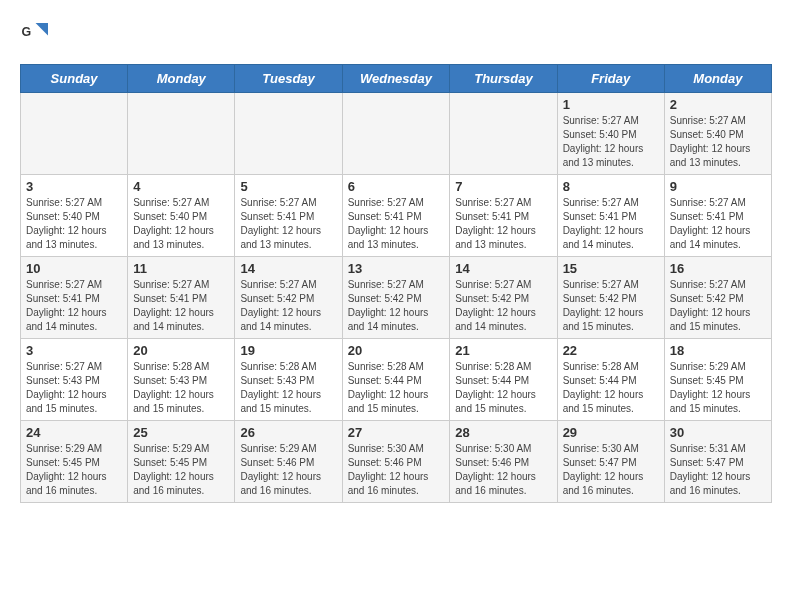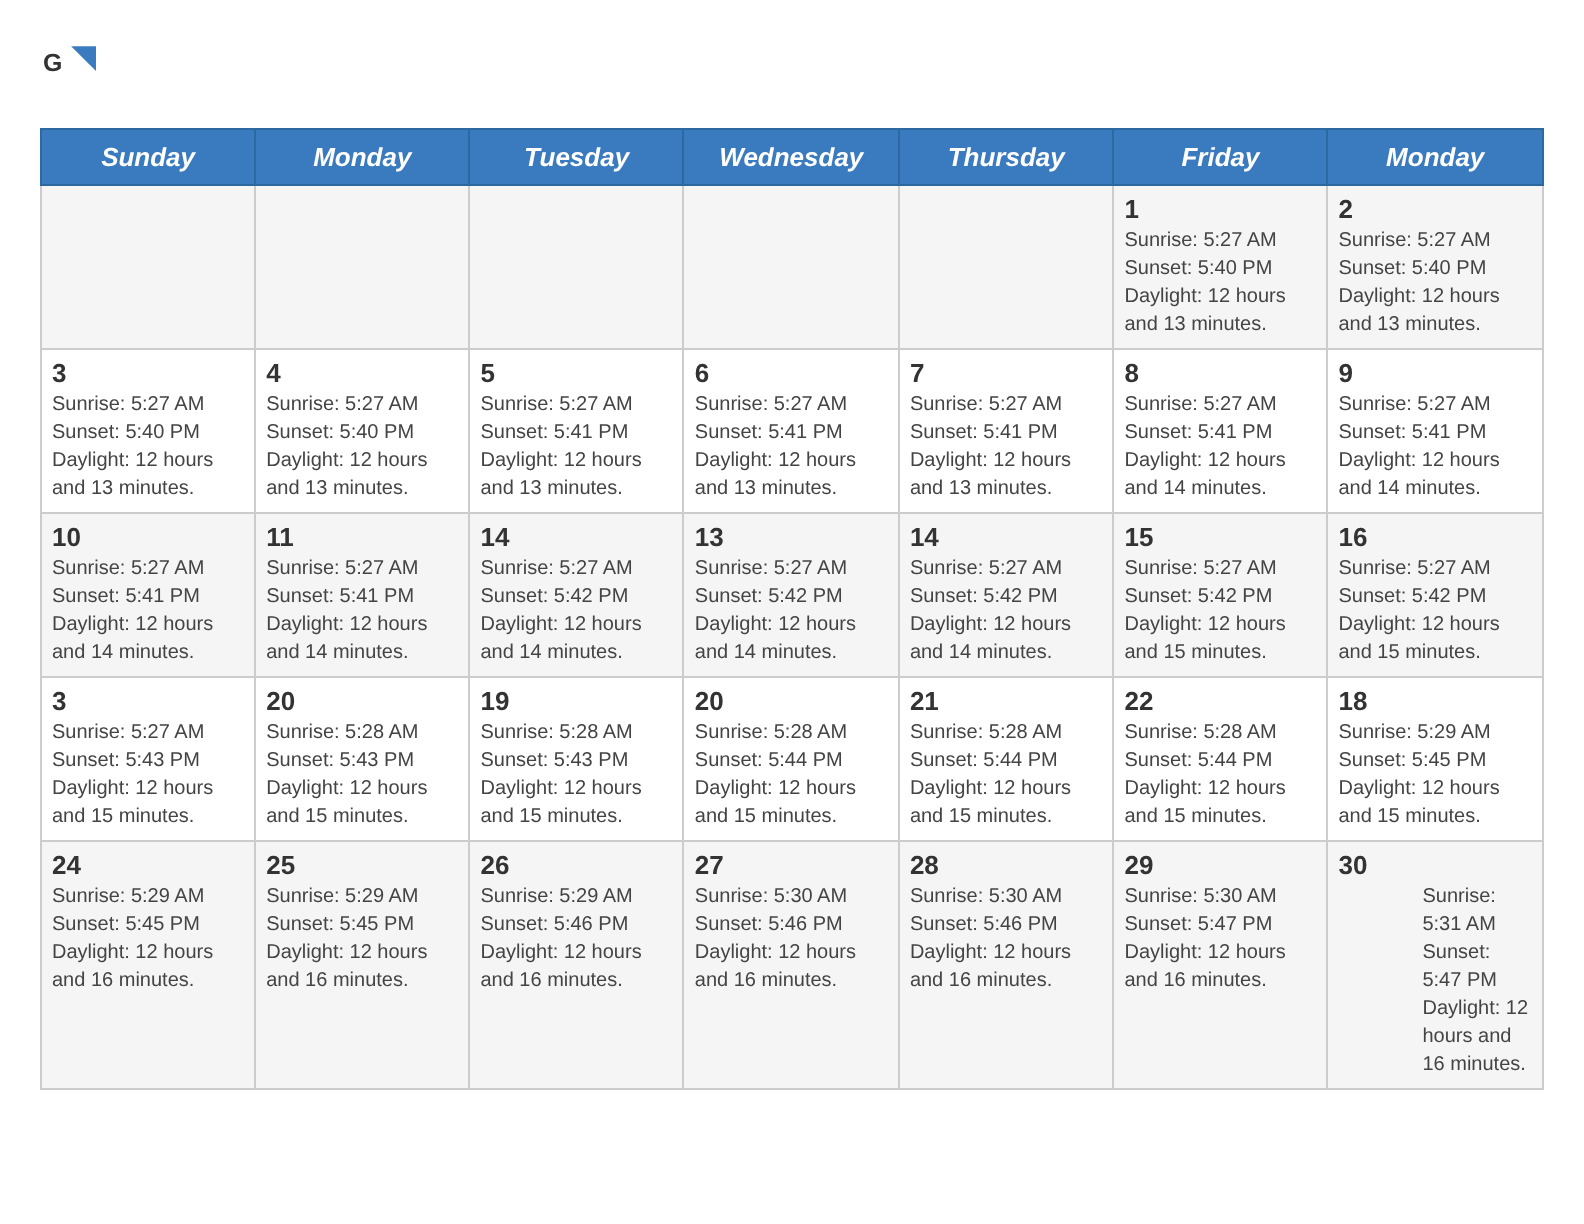--- a/index.html
+++ b/index.html
@@ -309,19 +309,19 @@
 Daylight: 12 hours and 16 minutes.</div>
         </td>
         <td>
           <span class="day-num">29</span>
           <div class="day-info" style="white-space: pre-line;">Sunrise: 5:30 AM
 Sunset: 5:47 PM
 Daylight: 12 hours and 16 minutes.</div>
         </td>
         <td>
           <span class="day-num">30</span>
-          <div class="day-info" style="white-space: pre-line; margin-left: 42px;">Sunrise: 5:31 AM
+          <div class="day-info" style="white-space: pre-line;">Sunrise: 5:31 AM
 Sunset: 5:47 PM
 Daylight: 12 hours and 16 minutes.</div>
         </td>
       </tr>
     </tbody>
 </table>
 
 </body></html>

